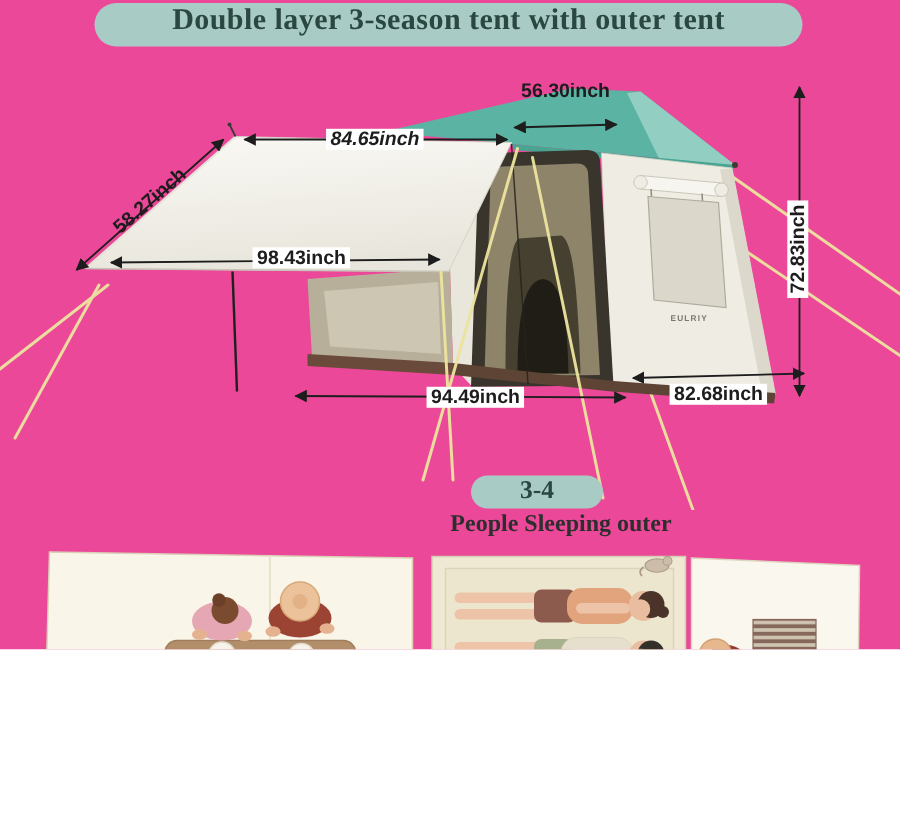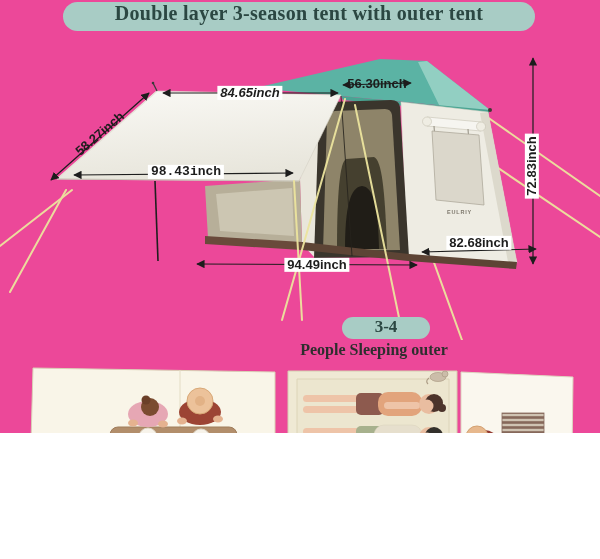--- a/index.html
+++ b/index.html
@@ -110,28 +110,28 @@
       <line x1="343" y1="85" x2="411" y2="83" marker-start="url(#arr)" marker-end="url(#arr)"></line>
       <line x1="149" y1="93" x2="51" y2="180" marker-start="url(#arr)" marker-end="url(#arr)"></line>
       <line x1="74" y1="175" x2="293" y2="173" marker-start="url(#arr)" marker-end="url(#arr)"></line>
       <line x1="533" y1="58" x2="533" y2="264" marker-start="url(#arr)" marker-end="url(#arr)"></line>
       <line x1="197" y1="264" x2="417" y2="265" marker-start="url(#arr)" marker-end="url(#arr)"></line>
       <line x1="422" y1="252" x2="536" y2="249" marker-start="url(#arr)" marker-end="url(#arr)"></line>
     </g>
   </svg>
 
   <div class="dim-label" style="left:250px;top:93px;font-style:italic;">84.65inch</div>
-  <div class="dim-label nobg" style="left:377px;top:84px;">56.30inch</div>
+  <div class="dim-label nobg" style="left:377px;top:61px;">56.30inch</div>
   <div class="dim-label nobg rot58" style="left:100px;top:134px;">58.27inch</div>
-  <div class="dim-label" style="left:186px;top:172px;font-family:Liberation Mono, monospace;">98.43inch</div>
+  <div class="dim-label" style="left:201px;top:172px;">98.43inch</div>
   <div class="dim-label rot90" style="left:532px;top:166px;">72.83inch</div>
   <div class="dim-label" style="left:317px;top:265px;">94.49inch</div>
-  <div class="dim-label" style="left:479px;top:243px;">82.68inch</div>
-
-  <div class="pill" style="left:342px;top:317px;width:88px;">3-4</div>
+  <div class="dim-label" style="left:479px;top:263px;">82.68inch</div>
+
+  <div class="pill" style="left:314px;top:317px;width:88px;">3-4</div>
   <div class="cap" style="left:244px;top:341px;">People Sleeping outer</div>
 
   <svg class="plan-svg" viewBox="0 362 600 197" width="600" height="197">
     <defs>
       <pattern id="mat" width="4" height="5" patternUnits="userSpaceOnUse">
         <rect width="4" height="5" fill="#cfc3b2"></rect>
           <rect y="1.2" width="4" height="2.6" fill="#86685a"></rect>
       </pattern>
       <g id="fan">
         <path d="M-16,0 A16,16 0 0 1 16,0 Z" fill="#dcb488" stroke="#a5764f" stroke-width="1"></path>

